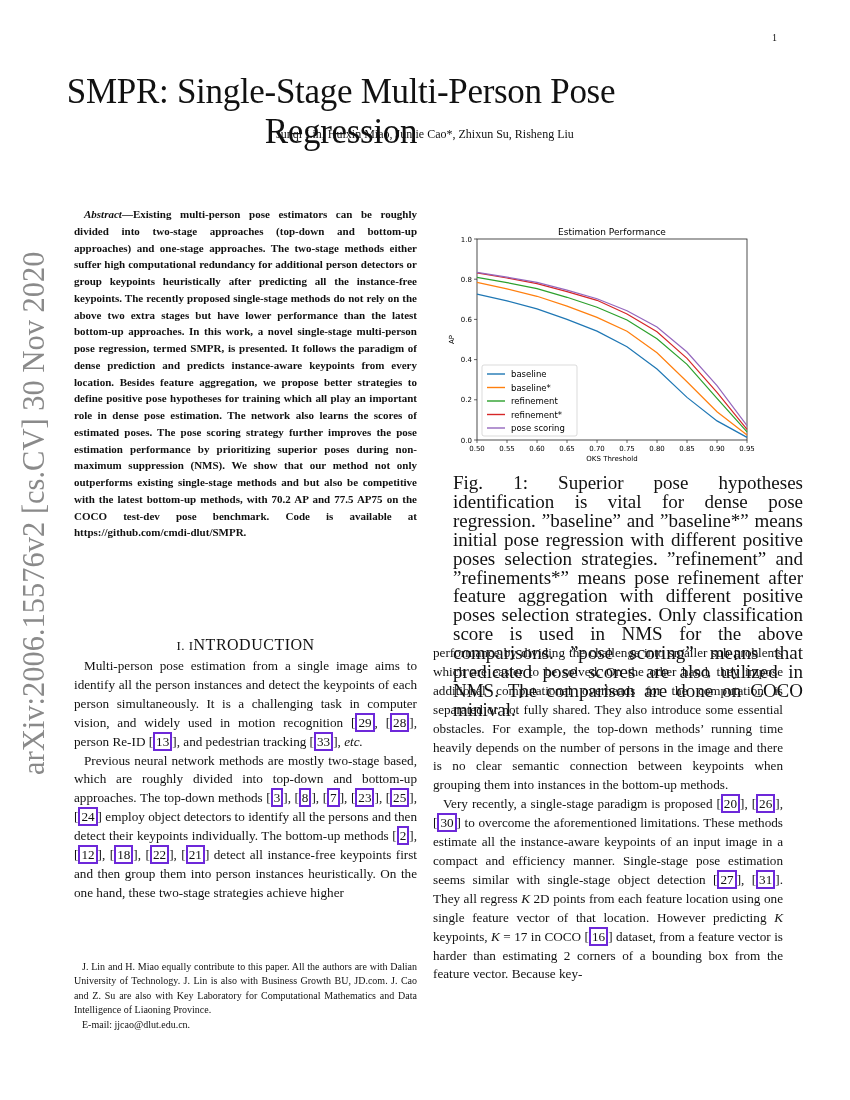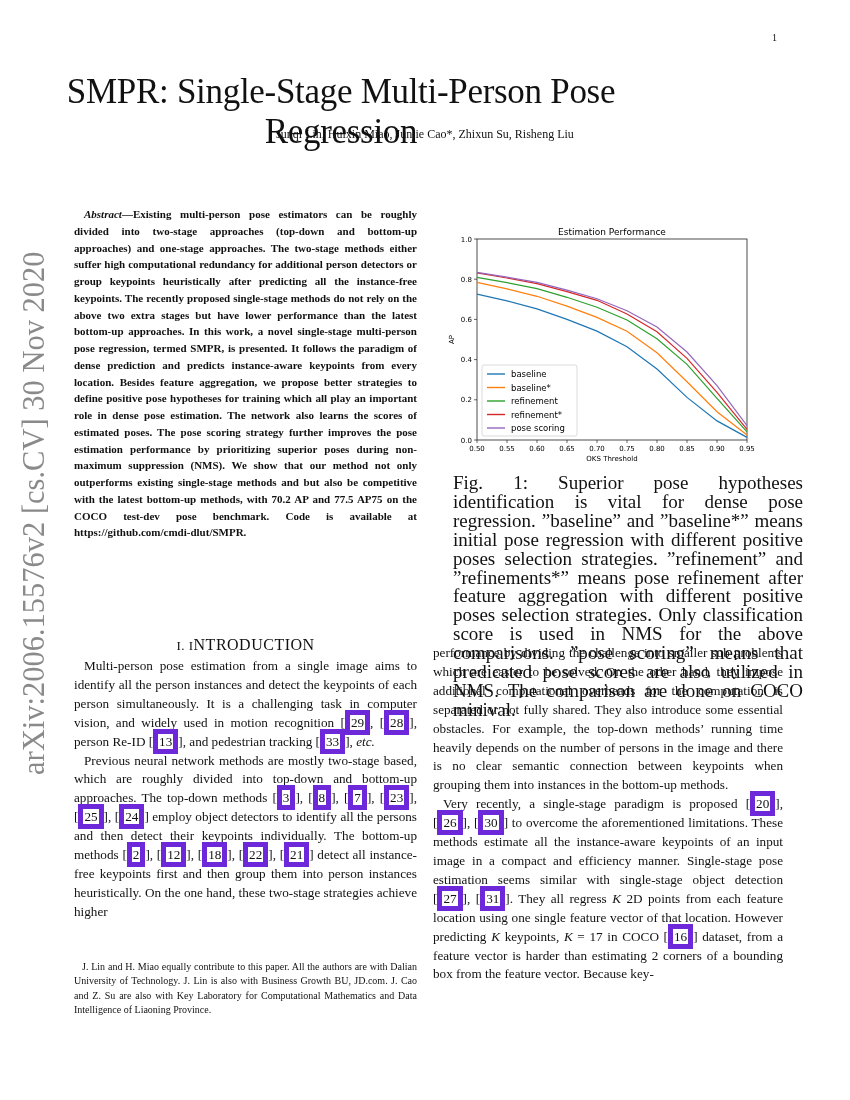--- a/index.html
+++ b/index.html
@@ -15,21 +15,21 @@
   .col { position: absolute; width: 343px; font-size: 13.2px; line-height: 18.9px; text-align: justify; }
   .col-left { left: 74px; }
   .col-right { left: 433px; }
   .abstract { position: absolute; top: 206px; left: 74px; width: 343px; font-weight: bold;
               font-size: 11px; line-height: 16.75px; text-align: justify; text-indent: 10px; }
   .abstract em { font-style: italic; }
   .section-head { position: absolute; top: 636px; left: 74px; width: 343px; text-align: center;
                   font-size: 13px; letter-spacing: 0.5px; }
   .section-head .sc { font-size: 16px; }
   .para { text-indent: 10px; margin: 0; }
-  .cite { border: 5px solid #6d28d9; padding: 0 1px; }
+  .cite { border: 2px solid #6d28d9; padding: 0 1px; }
   .intro { top: 657px; }
   .footnote { position: absolute; top: 960px; left: 74px; width: 343px; font-size: 10px; line-height: 14.4px;
               text-align: justify; }
   .footnote p { margin: 0; text-indent: 8px; }
   .figure { position: absolute; left: 440px; top: 222px; width: 340px; height: 248px; }
   .caption { position: absolute; top: 474px; left: 433px; width: 350px; font-size: 19px; line-height: 18.9px; text-align: justify; margin-left: 20px; }
   .right-text { top: 644px; width: 350px; }
   svg text { font-family: "DejaVu Sans", sans-serif; }
   .kvar { font-style: italic; }
 </style>
@@ -45,20 +45,21 @@
 
 <div class="section-head"><span>I. I</span><span class="sc">NTRODUCTION</span></div>
 
 <div class="col col-left intro">
   <p class="para"><span>Multi-person pose estimation from a single image aims to identify all the person instances and detect the keypoints of each person simultaneously. It is a challenging task in computer vision, and widely used in motion recognition </span>[<span class="cite">29</span><span>, [</span><span class="cite">28</span><span>], person Re-ID [</span><span class="cite">13</span><span>], and pedestrian tracking [</span><span class="cite">33</span><span>], </span><i>etc.</i></p>
   <p class="para"><span>Previous neural network methods are mostly two-stage based, which are roughly divided into top-down and bottom-up approaches. The top-down methods [</span><span class="cite">3</span>], [<span class="cite">8</span>], [<span class="cite">7</span>], [<span class="cite">23</span>], [<span class="cite">25</span>], [<span class="cite">24</span><span>] employ object detectors to identify all the persons and then detect their keypoints individually. The bottom-up methods [</span><span class="cite">2</span>], [<span class="cite">12</span>], [<span class="cite">18</span>], [<span class="cite">22</span>], [<span class="cite">21</span><span>] detect all instance-free keypoints first and then group them into person instances heuristically. On the one hand, these two-stage strategies achieve higher</span></p>
 </div>
 
 <div class="footnote">
   <p>J. Lin and H. Miao equally contribute to this paper. All the authors are with Dalian University of Technology. J. Lin is also with Business Growth BU, JD.com. J. Cao and Z. Su are also with Key Laboratory for Computational Mathematics and Data Intelligence of Liaoning Province.</p>
+  <p>E-mail: jjcao@dlut.edu.cn.</p>
 </div>
 
 <div class="figure">
   <svg id="chart" width="340" height="248" viewBox="0 0 340 248">
       <rect x="37" y="17" width="270" height="201" fill="#fff" stroke="#222" stroke-width="0.8"></rect>
       <text x="172" y="13" font-size="9" text-anchor="middle">Estimation Performance</text>
       <line x1="37" y1="218" x2="37" y2="221" stroke="#222" stroke-width="0.7"></line>
       <text x="37" y="229" font-size="7" text-anchor="middle">0.50</text>
       <line x1="67.00000000000003" y1="218" x2="67.00000000000003" y2="221" stroke="#222" stroke-width="0.7"></line>
       <text x="67.00000000000003" y="229" font-size="7" text-anchor="middle">0.55</text>

